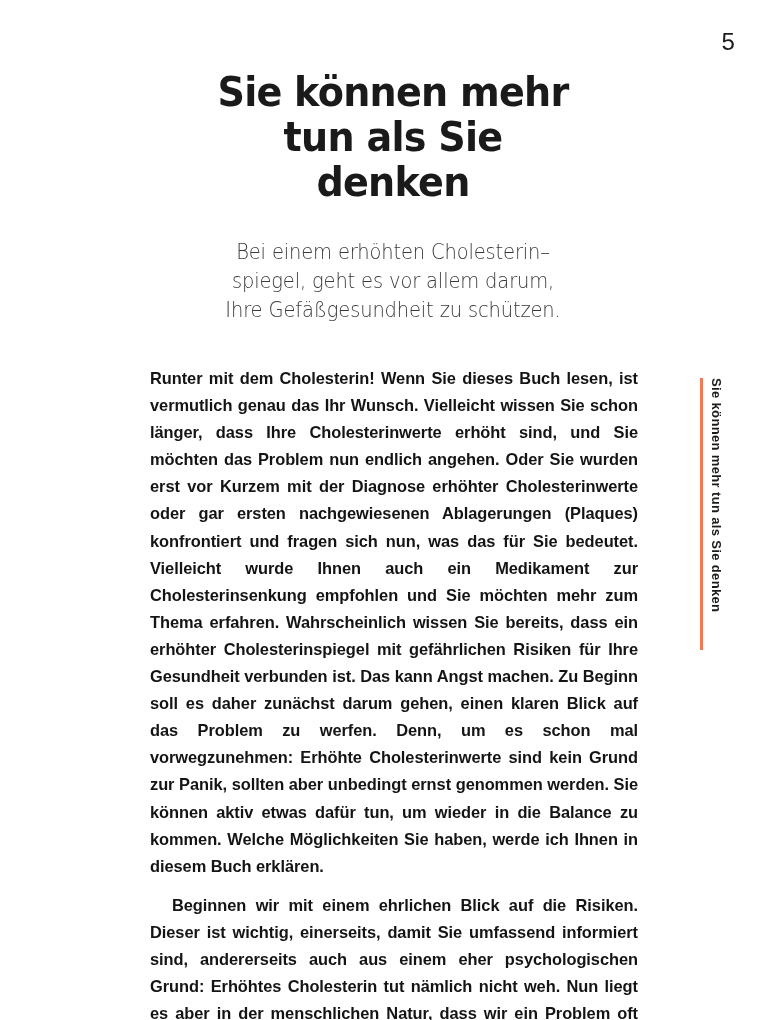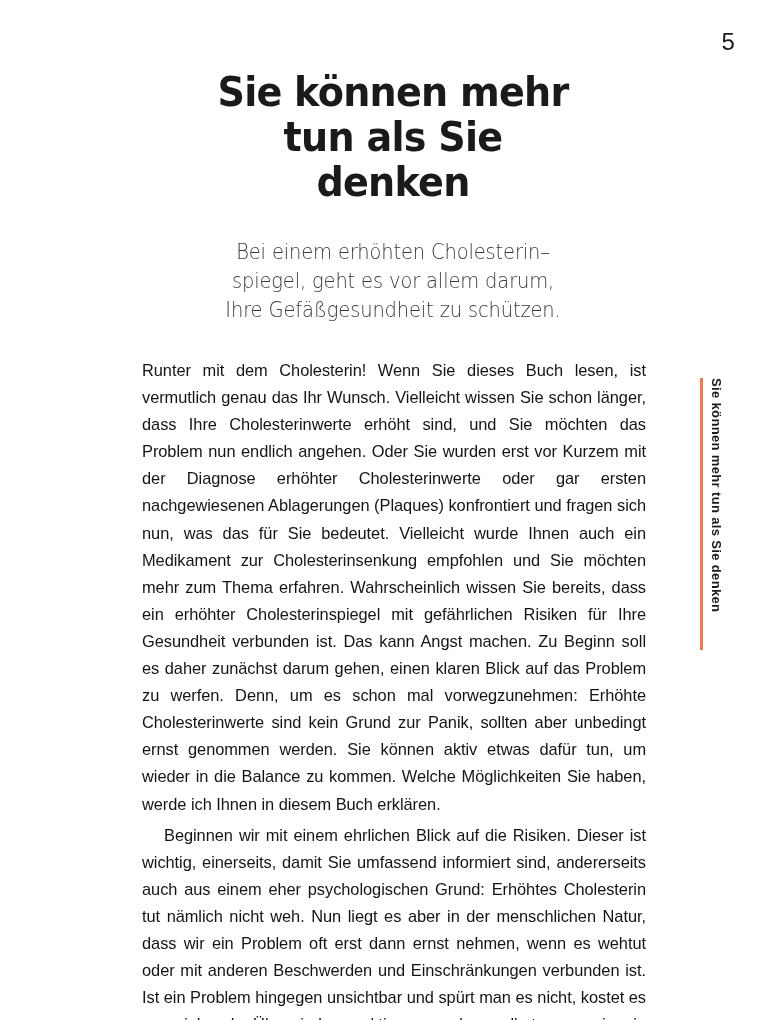--- a/index.html
+++ b/index.html
@@ -79,29 +79,30 @@
   }
 
   
   .body-copy {
     position: absolute;
     top: 353px;
     left: 138px;
     width: 512px;
   }
   .body-copy p {
-    margin: 4px;
+    margin: 12px;
     font-family: "Liberation Sans", sans-serif;
     font-size: 16.4px;
     line-height: 27.1px;
     color: #141414;
     text-align: justify;
     text-justify: inter-word;
     hyphens: manual;
     letter-spacing: -0.05px;
+    font-weight: bold;
   }
   .body-copy p.indented {
     text-indent: 22px;
   }
 
   
   .running-head {
     position: absolute;
     left: 700px;
     top: 378px;

